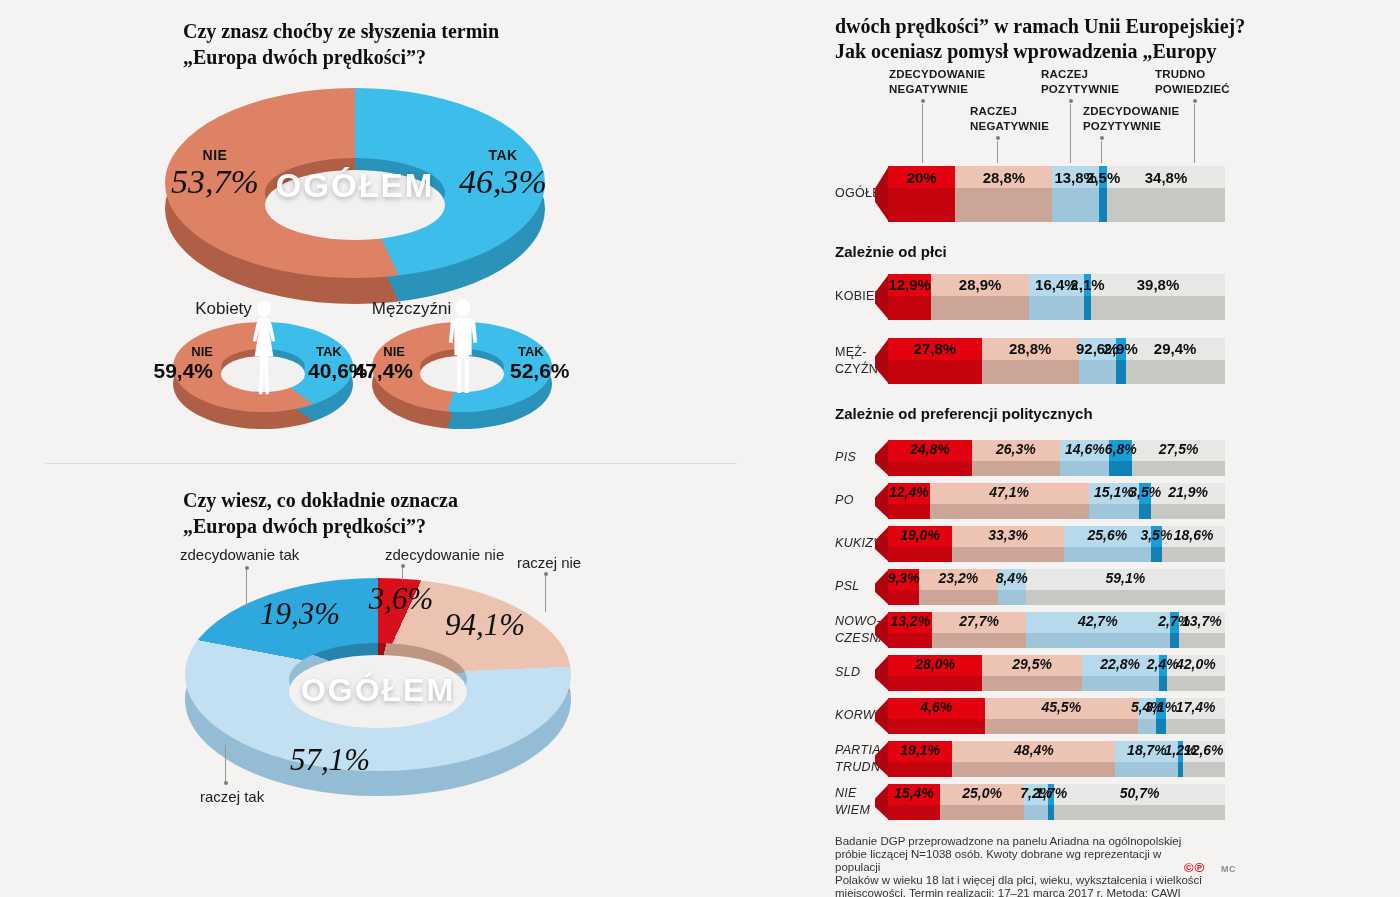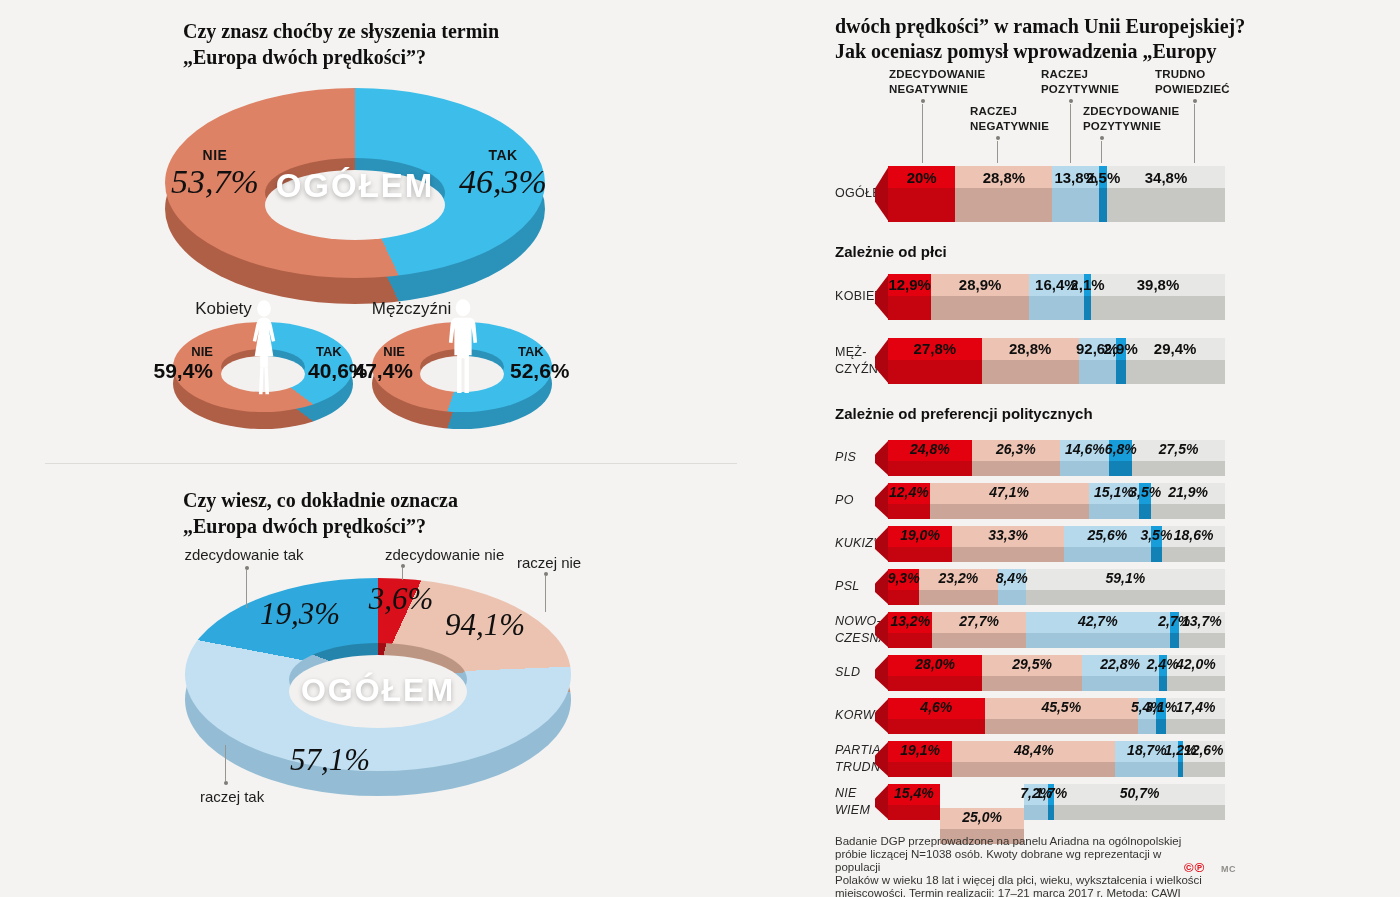--- a/index.html
+++ b/index.html
@@ -129,21 +129,21 @@
   </div>
 
   <div class="donut" style="left:185px;top:578px;width:386px;height:218px;">
       <div style="position: absolute; left: 0px; top: 25px; width: 386px; height: 386px; border-radius: 50%; transform: scaleY(0.5); transform-origin: center top; background: conic-gradient(rgb(163, 12, 19) 0%, rgb(163, 12, 19) 3.6%, rgb(189, 150, 131) 3.6%, rgb(189, 150, 131) 23.7%, rgb(148, 189, 213) 23.7%, rgb(148, 189, 213) 80.8%, rgb(36, 132, 171) 80.8%, rgb(36, 132, 171) 100%);"></div>
       <div style="position: absolute; left: 0px; top: 0px; width: 386px; height: 386px; border-radius: 50%; transform: scaleY(0.5); transform-origin: center top; background: conic-gradient(rgb(217, 16, 27) 0%, rgb(217, 16, 27) 3.6%, rgb(236, 195, 177) 3.6%, rgb(236, 195, 177) 23.7%, rgb(194, 224, 241) 23.7%, rgb(194, 224, 241) 80.8%, rgb(47, 169, 221) 80.8%, rgb(47, 169, 221) 100%);"></div>
       <div style="position: absolute; left: 104px; top: 65px; width: 178px; height: 73px; border-radius: 50%; background: conic-gradient(rgb(163, 12, 19) 0%, rgb(163, 12, 19) 3.6%, rgb(189, 150, 131) 3.6%, rgb(189, 150, 131) 23.7%, rgb(148, 189, 213) 23.7%, rgb(148, 189, 213) 80.8%, rgb(36, 132, 171) 80.8%, rgb(36, 132, 171) 100%);"></div>
       <div style="position: absolute; left: 104px; top: 77px; width: 178px; height: 73px; border-radius: 50%; background: rgb(242, 241, 239);"></div>
     </div>
   <div class="center-label" style="left:268px;top:672px;width:220px;font-size:32px;">OGÓŁEM</div>
 
-  <div class="callout" style="left:180px;top:546px;width:128px;text-align:center;">zdecydowanie tak</div>
+  <div class="callout" style="left:180px;top:546px;width:128px;text-align:left;">zdecydowanie tak</div>
   <div class="callout" style="left:385px;top:546px;">zdecydowanie nie</div>
   <div class="callout" style="left:517px;top:554px;">raczej nie</div>
   <div class="callout" style="left:200px;top:788px;">raczej tak</div>
 
   <div class="vdot" style="left:245px;top:566px;"></div>
   <div class="vline" style="left:246px;top:570px;height:38px;"></div>
   <div class="vdot" style="left:401px;top:564px;"></div>
   <div class="vline" style="left:402px;top:568px;height:12px;"></div>
   <div class="vdot" style="left:544px;top:572px;"></div>
   <div class="vline" style="left:545px;top:576px;height:36px;"></div>
@@ -441,21 +441,21 @@
       <div class="bar-row row-sm">
         <div class="bar-rowlabel">
           <div>NIE</div>
           <div>WIEM</div>
         </div>
         <div class="bar">
           <div class="bar-cap"></div>
           <div class="bar-seg" style="width: 15.4%; --t: #e3000f; --f: #c60410;">
             <span class="bar-val">15,4%</span>
           </div>
-          <div class="bar-seg" style="width: 25%; margin-top: 24px; --t: #edc4b3; --f: #cba698;">
+          <div class="bar-seg" style="width: 25%; --t: #edc4b3; --f: #cba698;">
             <span class="bar-val">25,0%</span>
           </div>
           <div class="bar-seg" style="width: 7.2%; --t: #b6d9ec; --f: #9ec5d9;">
             <span class="bar-val">7,2%</span>
           </div>
           <div class="bar-seg" style="width: 1.7%; --t: #189ddb; --f: #1181b6;">
             <span class="bar-val">1,7%</span>
           </div>
           <div class="bar-seg" style="width: 50.7%; --t: #e7e7e5; --f: #c7c7c4;">
             <span class="bar-val">50,7%</span>

